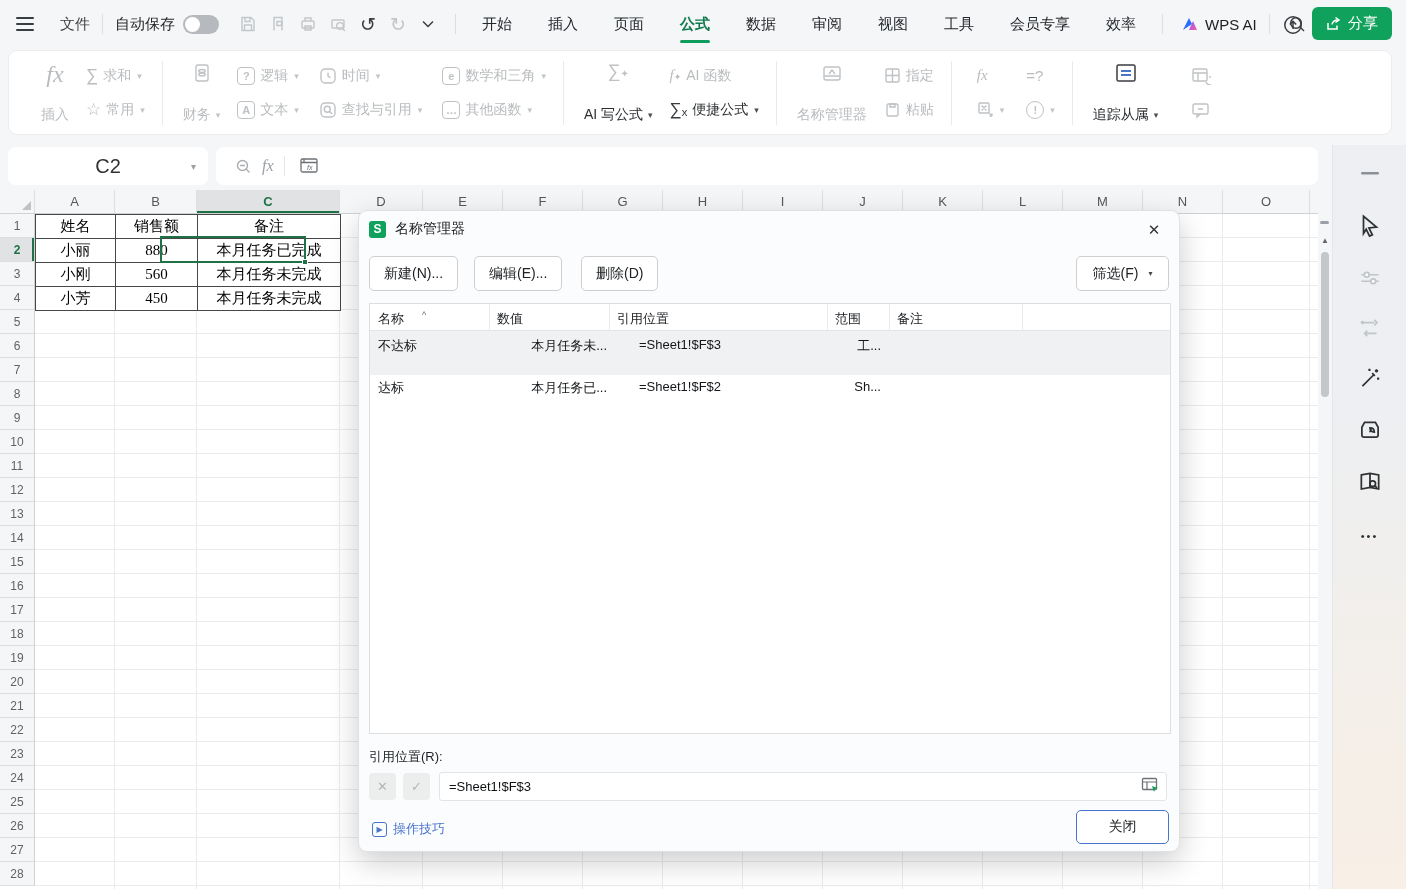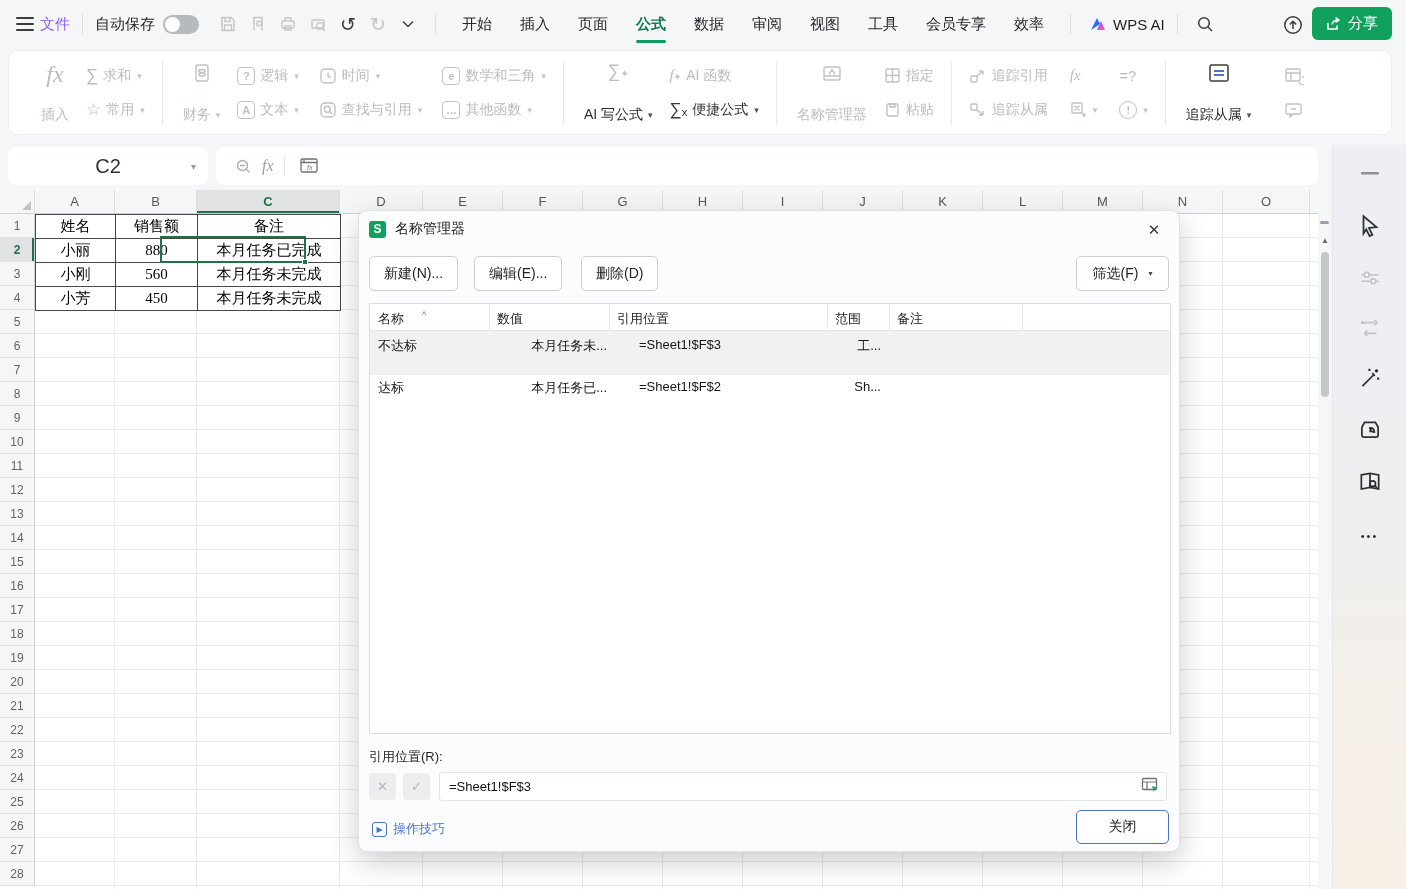--- a/index.html
+++ b/index.html
@@ -4,28 +4,28 @@
 <style>
   *{margin:0;padding:0;box-sizing:border-box}
   html,body{width:1406px;height:889px;overflow:hidden}
   body{font-family:"Liberation Sans","DejaVu Sans",sans-serif;background:#f5f6f7;position:relative;color:#25282b}
 
   
   #topbar{position:absolute;left:0;top:0;width:1406px;height:48px;display:flex;align-items:center;font-size:15px}
   .tb-gap{width:1px;height:20px;background:#dcdee0;margin:0 12px}
   #hamburger{margin-left:16px;width:18px;display:flex;flex-direction:column;gap:4px;cursor:pointer}
   #hamburger i{display:block;height:2px;background:#3a3d40;border-radius:1px}
-  #file-btn{margin-left:6px;color:#8b5cf6;cursor:pointer}
+  #file-btn{margin-left:26px;color:#404040;cursor:pointer}
   #autosave{display:flex;align-items:center;gap:8px;color:#25282b}
   .toggle{width:36px;height:19px;border-radius:10px;background:#b6babe;position:relative;cursor:pointer}
   .toggle .knob{position:absolute;left:2px;top:2px;width:15px;height:15px;border-radius:50%;background:#fff}
   .qicon{width:30px;height:30px;display:flex;align-items:center;justify-content:center;color:#c3c6c9;cursor:pointer}
   .qicon.dark{color:#3a3d40}
   .qicon svg{display:block}
-  #tabs{display:flex;gap:0}
+  #tabs{display:flex;gap:8px}
   .tab{padding:0 14px;height:48px;display:flex;align-items:center;cursor:pointer;position:relative;color:#24282c}
   .tab.active{color:#117a4e;font-weight:bold}
   .tab.active::after{content:"";position:absolute;left:14px;right:14px;bottom:5px;height:3px;border-radius:2px;background:#0f9d5d}
   #wpsai{display:flex;align-items:center;gap:6px;margin-left:6px;color:#1f1f1f}
   #share-btn{position:absolute;right:14px;top:7px;height:33px;padding:0 14px;background:#10a15c;border-radius:6px;color:#fff;display:flex;align-items:center;gap:7px;cursor:pointer}
   #upload-btn{position:absolute;right:98px;top:10px}
 
   
   #ribbon{position:absolute;left:8px;top:50px;width:1384px;height:85px;background:#fff;border:1px solid #ececee;border-radius:9px;display:flex;align-items:center;padding-left:22px}
   .rdiv{width:1px;height:64px;background:#e9eaec;margin:0 10px}
@@ -333,40 +333,20 @@
       <span class="rico">
         <svg width="17" height="17" viewBox="0 0 17 17" fill="none" stroke="#bfc2c5" stroke-width="1.4">
             <rect x="3" y="3" width="11" height="12" rx="1.5"></rect>
             <path d="M6 3h5v3H6z"></path>
           </svg>
       </span>
       <span class="rlabel">粘贴</span>
     </div>
   </div>
   <div class="rdiv"></div>
-  <div class="rcol">
-    <div class="ritem">
-      <span class="rico">
-        <svg width="18" height="18" viewBox="0 0 18 18" fill="none" stroke="#bfc2c5" stroke-width="1.4">
-            <rect x="2" y="9" width="6" height="6" rx="1"></rect>
-            <path d="M8 9 14 4m0 0h-4m4 0v4"></path>
-          </svg>
-      </span>
-      <span class="rlabel">追踪引用</span>
-    </div>
-    <div class="ritem">
-      <span class="rico">
-        <svg width="18" height="18" viewBox="0 0 18 18" fill="none" stroke="#bfc2c5" stroke-width="1.4">
-            <rect x="2" y="3" width="6" height="6" rx="1"></rect>
-            <path d="M8 9l6 5m0 0v-4m0 4h-4"></path>
-          </svg>
-      </span>
-      <span class="rlabel">追踪从属</span>
-    </div>
-  </div>
   <div class="rcol" style="margin-left:8px">
     <div class="ritem">
       <span class="fxicon" style="font-size:15px">fx</span>
     </div>
     <div class="ritem">
       <span class="rico">
         <svg width="17" height="17" viewBox="0 0 17 17" fill="none" stroke="#bfc2c5" stroke-width="1.4">
             <rect x="2" y="2" width="10" height="10" rx="1"></rect>
             <path d="M4.5 4.5l5 5M9.5 4.5l-5 5M12 12l3 3m0 0v-2.4m0 2.4h-2.4"></path>
           </svg>

